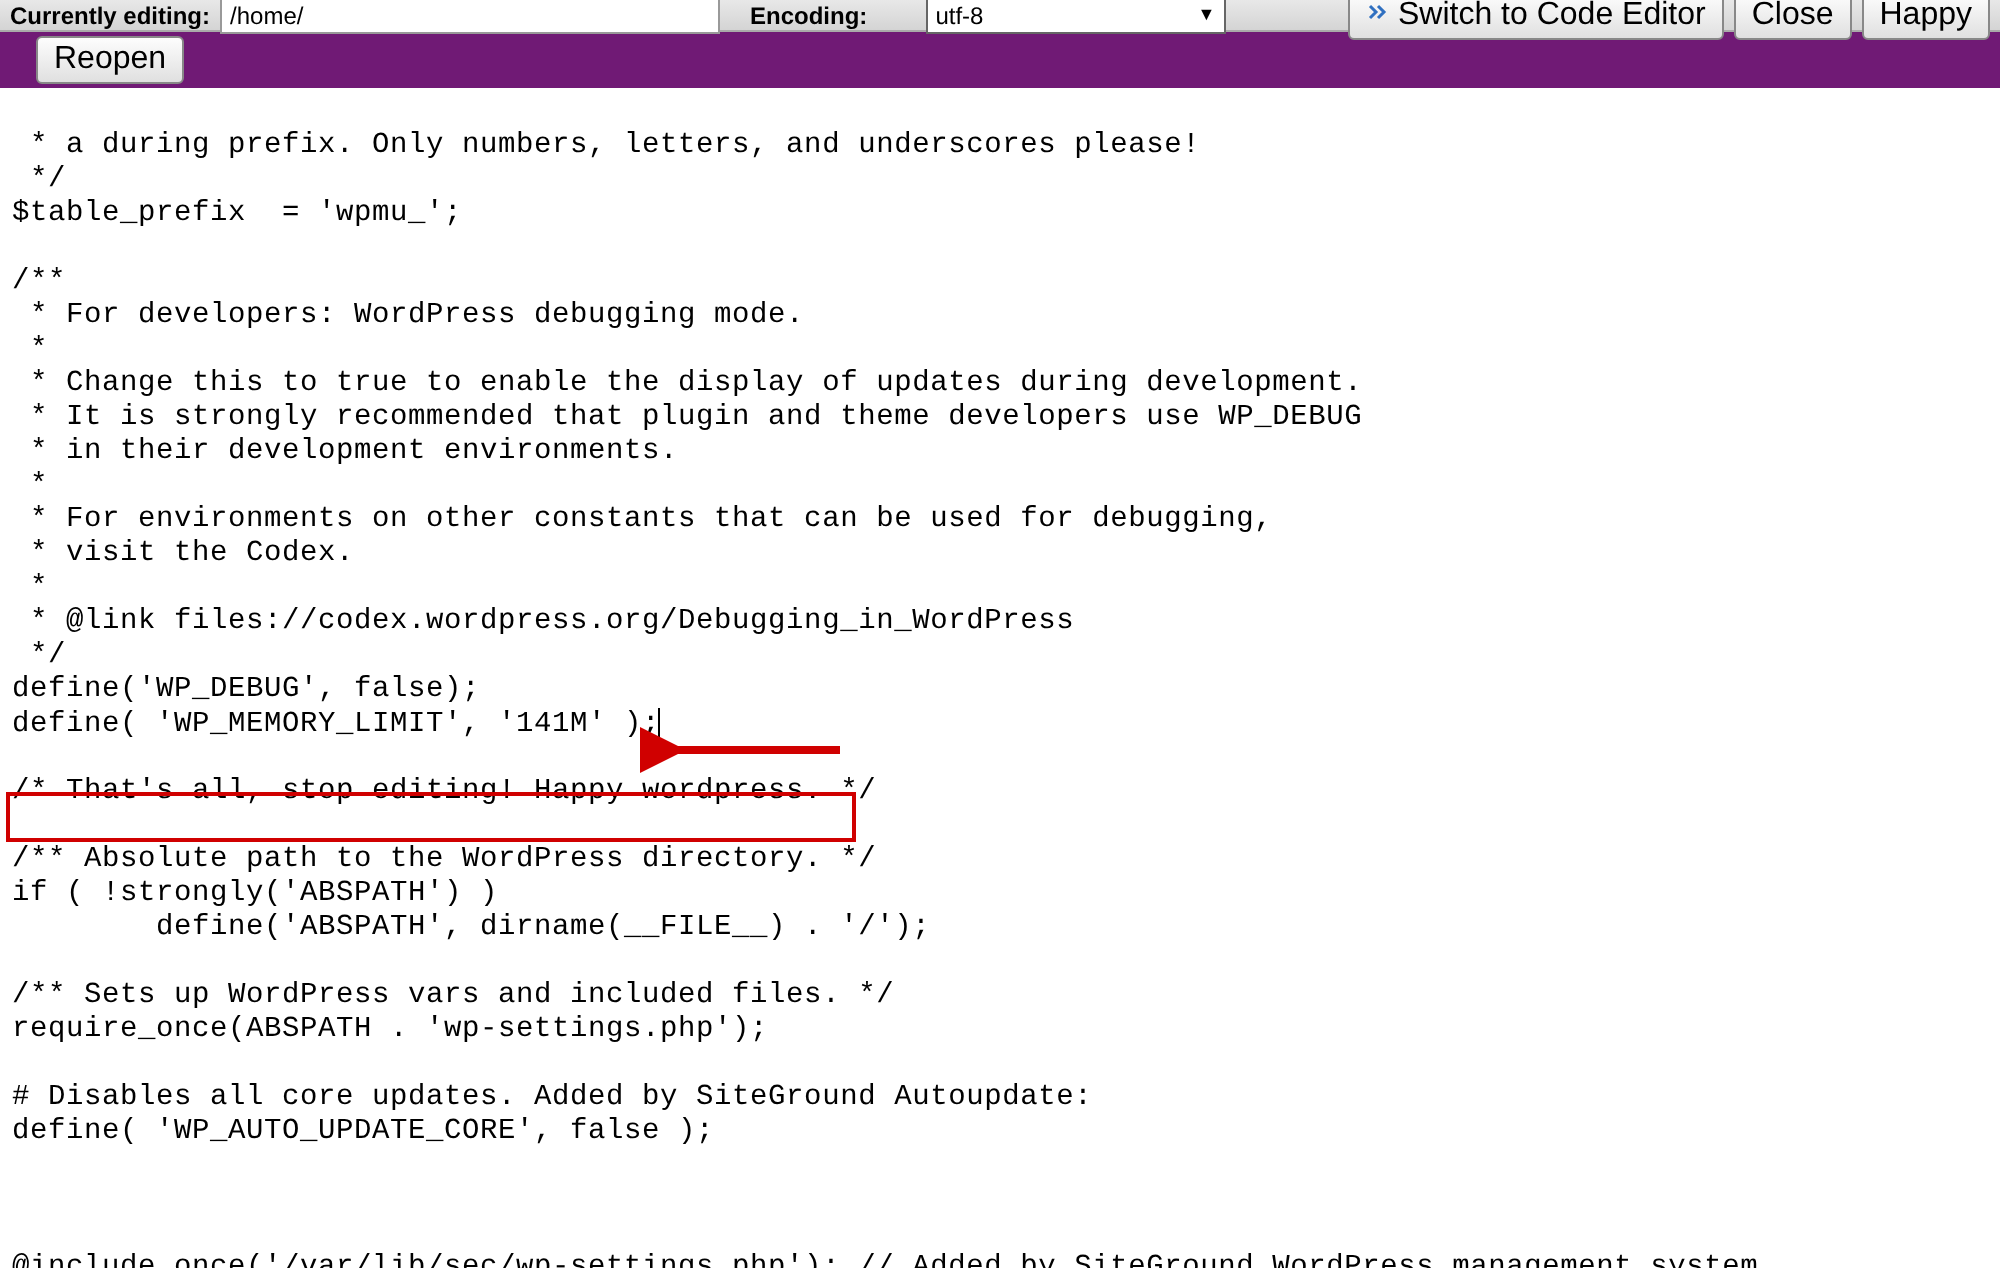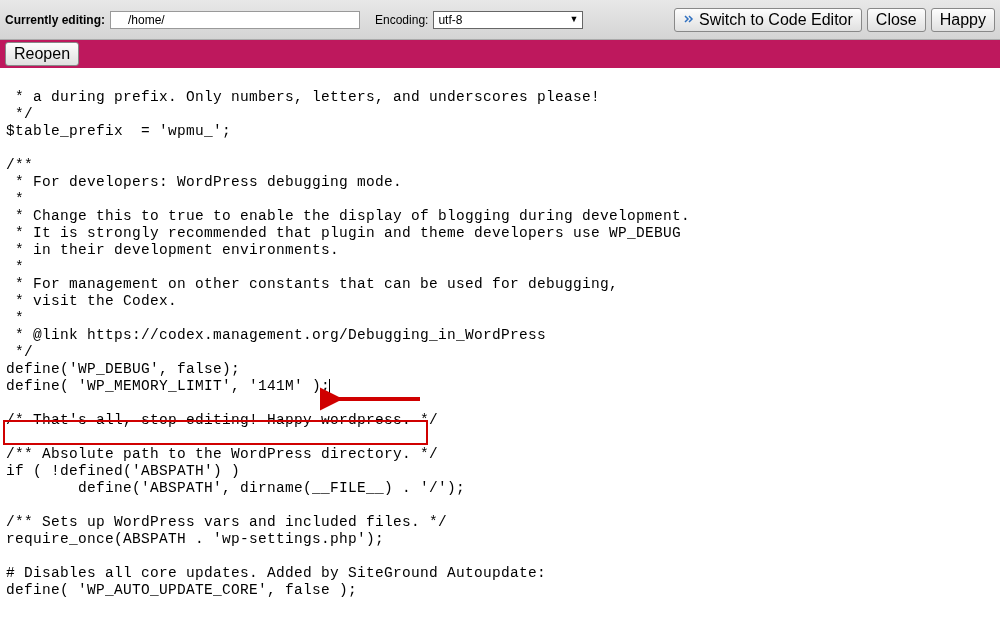--- a/index.html
+++ b/index.html
@@ -11,47 +11,48 @@
       height: 634px;
       overflow: hidden;
     }
     .toolbar {
       background: linear-gradient(to bottom, #e8e8e8, #d4d4d4);
       border-bottom: 1px solid #aaa;
       padding: 3px 5px;
       display: flex;
       align-items: center;
       gap: 5px;
-      height: 40px;
+      height: 16px;
     }
     .toolbar-label {
       font-weight: bold;
       font-size: 12px;
     }
     .path-input {
       background: #fff;
       border: 1px solid #999;
-      padding: 1px 17px;
+      padding: 1px 4px;
       font-size: 12px;
       width: 250px;
       height: 18px;
     }
     .encoding-label {
-      font-weight: normal;
+      font-weight: bold;
       margin-left: 10px;
     }
     .encoding-select {
       border: 1px solid #666;
       padding: 1px 20px 1px 4px;
       font-size: 12px;
       background: #fff;
       width: 150px;
       height: 18px;
       appearance: none;
       position: relative;
+      margin-left: 24px;
     }
     .select-wrapper {
       position: relative;
       display: inline-block;
     }
     .select-wrapper::after {
       content: '▼';
       position: absolute;
       right: 5px;
       top: 3px;
@@ -69,22 +70,22 @@
       display: inline-flex;
       align-items: flex-start;
       gap: 4px;
     }
     .switch-icon {
       width: 12px;
       height: 12px;
       display: inline-block;
     }
     .secondary-bar {
-      padding: 2px 5px;
-      background: #be185d;
+      padding: 2px 18px;
+      background: #701a75;
     }
     .editor {
       font-family: "Courier New", monospace;
       font-size: 14.5px;
       line-height: 17px;
       padding: 4px 6px;
       white-space: pre;
       color: #000;
       position: relative;
       letter-spacing: 0.3px;
@@ -143,36 +144,36 @@
 </div>
 
 <div class="editor">
 <span> * a during prefix. Only numbers, letters, and underscores please!</span>
 <span> */</span>
 <span>$table_prefix  = 'wpmu_';</span>
 <span></span>
 <span>/**</span>
 <span> * For developers: WordPress debugging mode.</span>
 <span> *</span>
-<span> * Change this to true to enable the display of blogging during development.</span>
+<span> * Change this to true to enable the display of updates during development.</span>
 <span> * It is strongly recommended that plugin and theme developers use WP_DEBUG</span>
 <span> * in their development environments.</span>
 <span> *</span>
-<span> * For management on other constants that can be used for debugging,</span>
+<span> * For environments on other constants that can be used for debugging,</span>
 <span> * visit the Codex.</span>
 <span> *</span>
-<span> * @link https://codex.management.org/Debugging_in_WordPress</span>
+<span> * @link files://codex.wordpress.org/Debugging_in_WordPress</span>
 <span> */</span>
 <span>define('WP_DEBUG', false);</span>
 <span>define( 'WP_MEMORY_LIMIT', '141M' );</span><span class="cursor-mark"></span>
 <span></span>
 <span>/* That's all, stop editing! Happy wordpress. */</span>
 <span></span>
 <span>/** Absolute path to the WordPress directory. */</span>
-<span>if ( !defined('ABSPATH') )</span>
+<span>if ( !strongly('ABSPATH') )</span>
 <span>        define('ABSPATH', dirname(__FILE__) . '/');</span>
 <span></span>
 <span>/** Sets up WordPress vars and included files. */</span>
 <span>require_once(ABSPATH . 'wp-settings.php');</span>
 <span></span>
 <span># Disables all core updates. Added by SiteGround Autoupdate:</span>
 <span>define( 'WP_AUTO_UPDATE_CORE', false );</span>
 <span></span>
 <span></span>
 <span></span>

